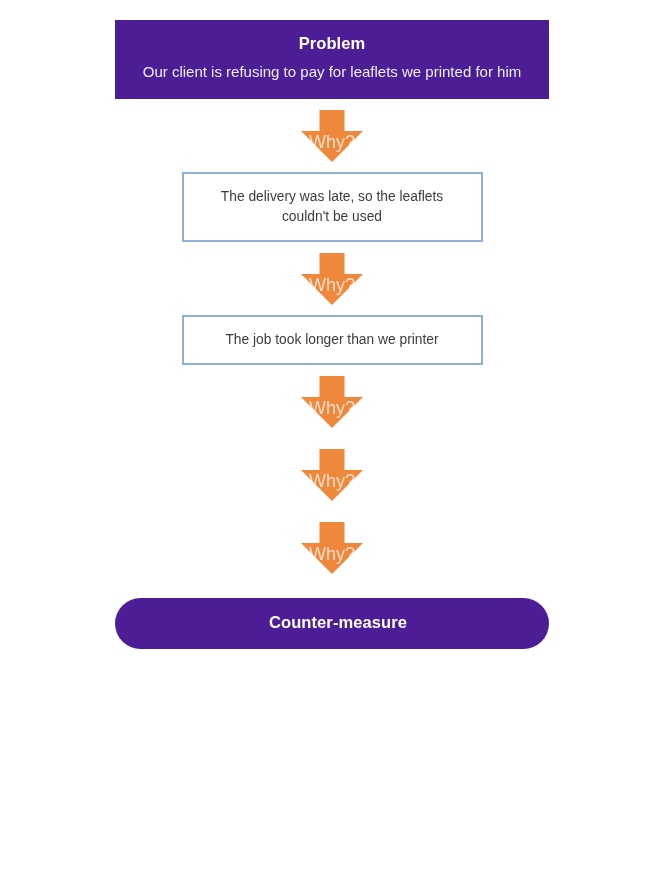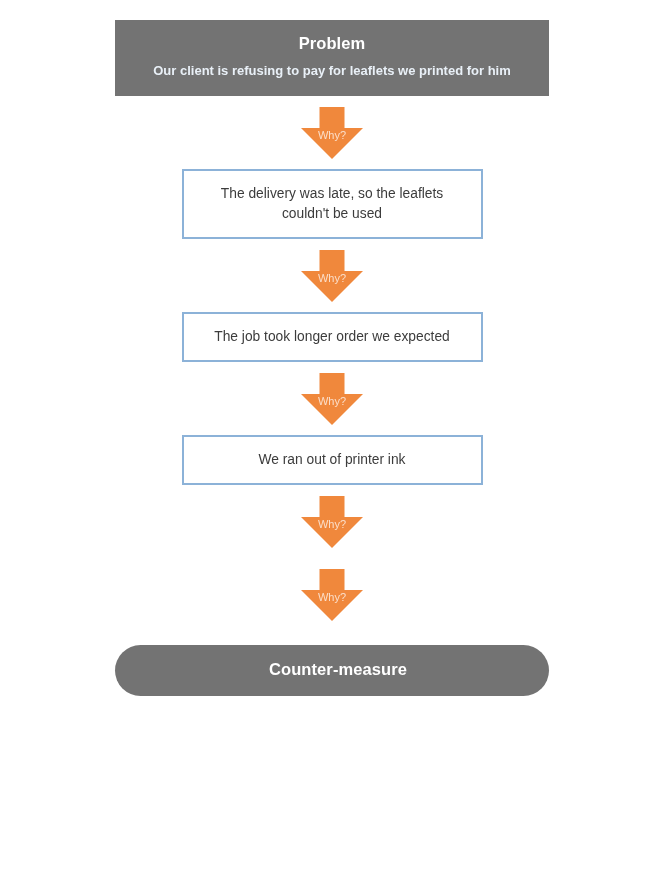--- a/index.html
+++ b/index.html
@@ -19,21 +19,21 @@
     width: 664px;
     height: 896px;
     display: flex;
     flex-direction: column;
     align-items: center;
   }
 
   
   .banner {
     width: 434px;
-    background: #737373;
+    background: #4c1d95;
     box-sizing: border-box;
     text-align: center;
     color: #ffffff;
   }
   .banner-problem {
     margin-top: 20px;
     padding: 13px 14px 15px 14px;
   }
   .banner-counter {
     margin-top: 14px;
@@ -42,24 +42,24 @@
   }
   .banner-title {
     font-size: 16.5px;
     font-weight: bold;
     line-height: 1.3;
     letter-spacing: 0.1px;
     color: #ffffff;
   }
   .banner-body {
     margin-top: 7px;
-    font-size: 13px;
+    font-size: 15px;
     line-height: 1.48;
     color: #e9f0f7;
-    font-weight: 700;
+    font-weight: 400;
   }
   .banner-counter .banner-body {
     margin-top: 8px;
   }
 
   
   .arrow {
     position: relative;
     width: 62px;
     height: 52px;
@@ -69,21 +69,21 @@
     display: block;
     width: 62px;
     height: 52px;
   }
   .arrow-label {
     position: absolute;
     left: 0;
     right: 0;
     top: 23px;
     text-align: center;
-    font-size: 11px;
+    font-size: 18px;
     font-weight: 400;
     color: rgba(255,255,255,0.72);
     line-height: 1;
     pointer-events: none;
   }
 
   
   .cause-box {
     width: 301px;
     box-sizing: border-box;
@@ -123,33 +123,30 @@
   </div>
 
   <div class="arrow">
     <svg viewBox="0 0 62 52" xmlns="http://www.w3.org/2000/svg">
       <polygon points="18.5,0 43.5,0 43.5,21 62,21 31,52 0,21 18.5,21" fill="#f0883c"></polygon>
     </svg>
     <div class="arrow-label">Why?</div>
   </div>
 
   <div class="cause-box short">
-    <span>The job took longer order we expected</span>
+    <span>The job took longer than we printer</span>
   </div>
 
   <div class="arrow">
     <svg viewBox="0 0 62 52" xmlns="http://www.w3.org/2000/svg">
       <polygon points="18.5,0 43.5,0 43.5,21 62,21 31,52 0,21 18.5,21" fill="#f0883c"></polygon>
     </svg>
     <div class="arrow-label">Why?</div>
   </div>
 
-  <div class="cause-box short">
-    <span>We ran out of printer ink</span>
-  </div>
 
   <div class="arrow">
     <svg viewBox="0 0 62 52" xmlns="http://www.w3.org/2000/svg">
       <polygon points="18.5,0 43.5,0 43.5,21 62,21 31,52 0,21 18.5,21" fill="#f0883c"></polygon>
     </svg>
     <div class="arrow-label">Why?</div>
   </div>
 
 
   <div class="arrow">

